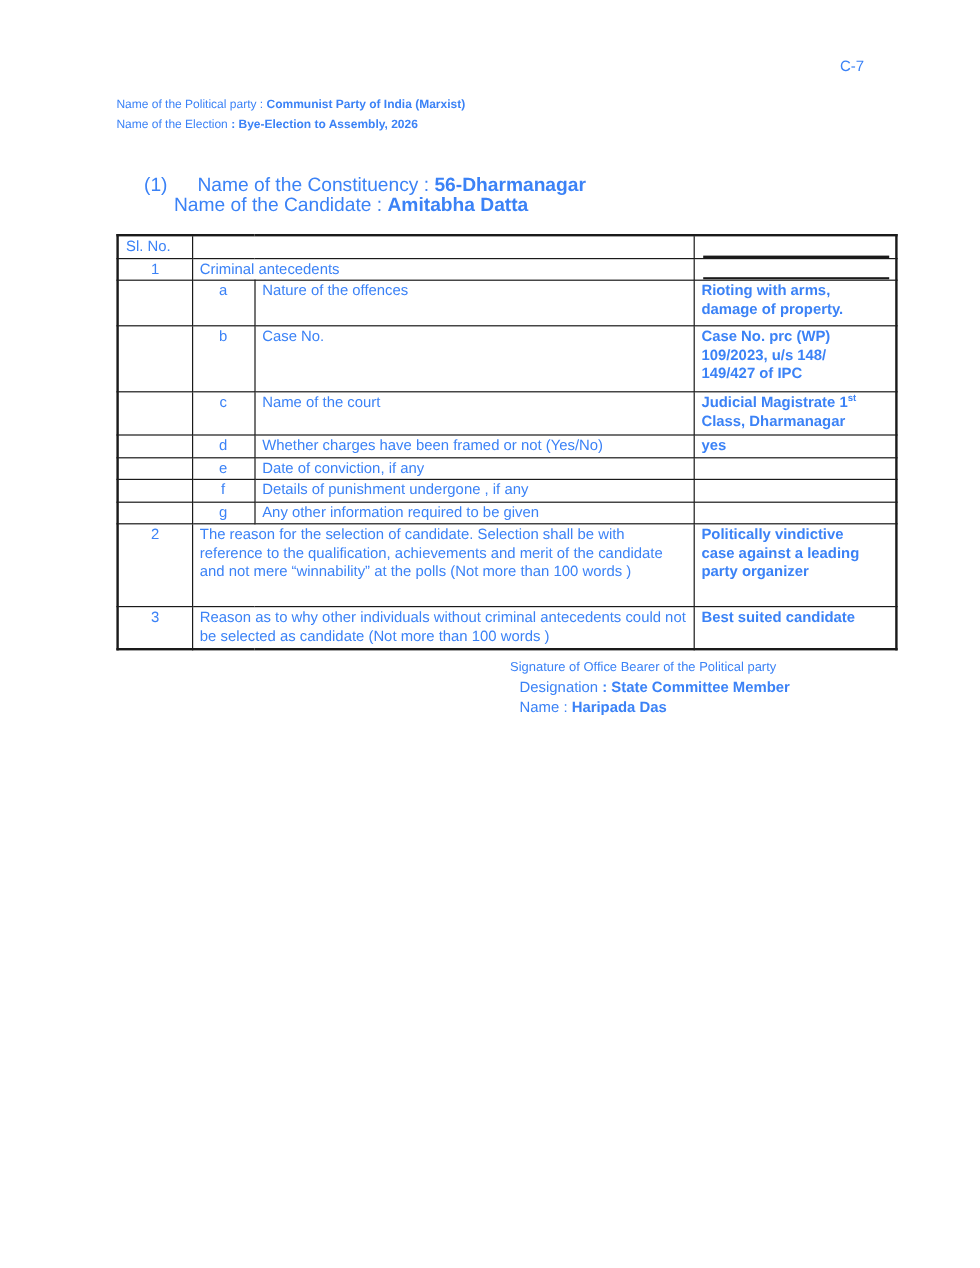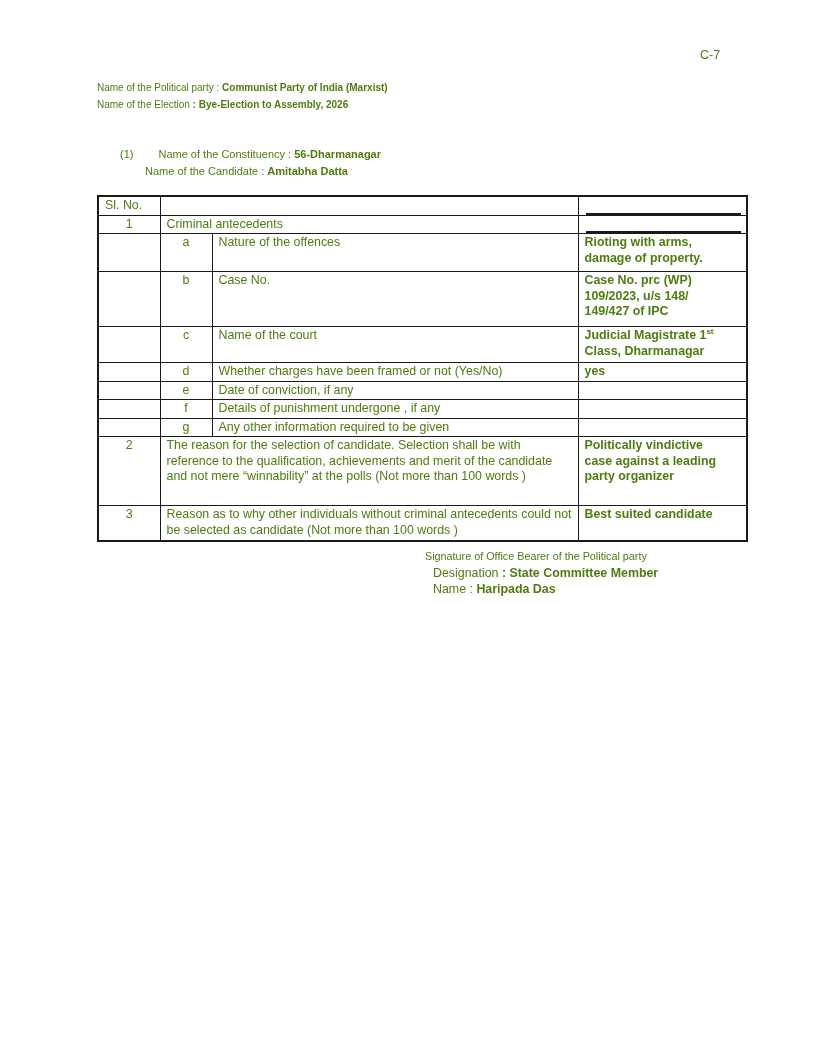--- a/index.html
+++ b/index.html
@@ -3,42 +3,42 @@
 <meta charset="utf-8">
 <style>
   * { margin: 0; padding: 0; box-sizing: border-box; }
   html, body { background: #ffffff; }
   .page {
     position: relative;
     width: 817px;
     height: 838px;
     background: #ffffff;
     font-family: "Liberation Sans", sans-serif;
-    color: #4d7c0f;
+    color: #3b82f6;
     overflow: hidden;
   }
   .doc-code {
     position: absolute;
     left: 700px;
     top: 48px;
     font-size: 12.5px;
   }
   .header-block {
     position: absolute;
     left: 97px;
     top: 79px;
     font-size: 10px;
     line-height: 17px;
     white-space: nowrap;
   }
   .item-block {
     position: absolute;
     left: 120px;
     top: 146px;
-    font-size: 11px;
+    font-size: 16px;
     line-height: 17px;
     white-space: nowrap;
   }
   .item-line2 { margin-left: 25px; }
   .num-gap { display: inline-block; width: 25px; }
   .b { font-weight: bold; }
   table.form {
     position: absolute;
     left: 97px;
     top: 195px;

